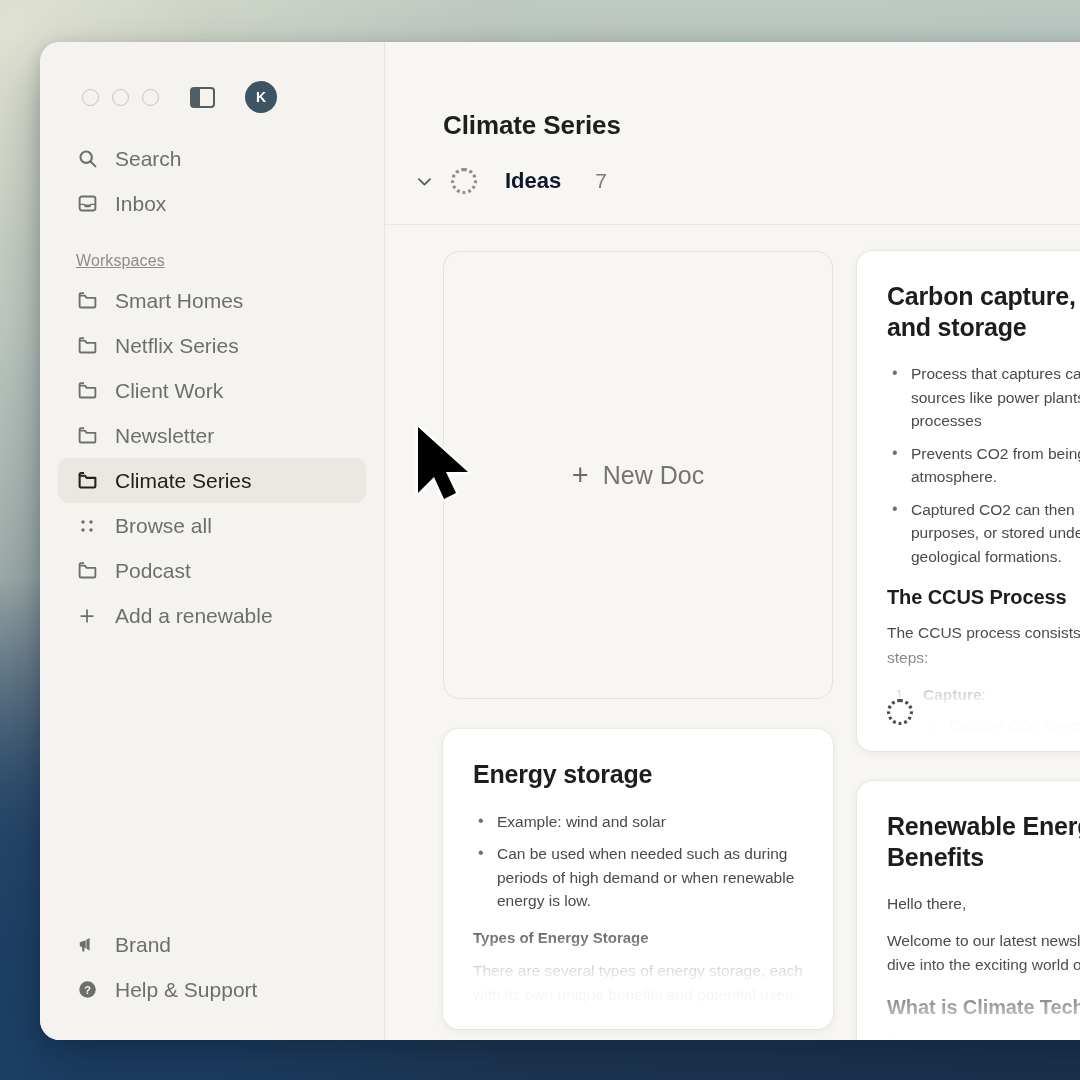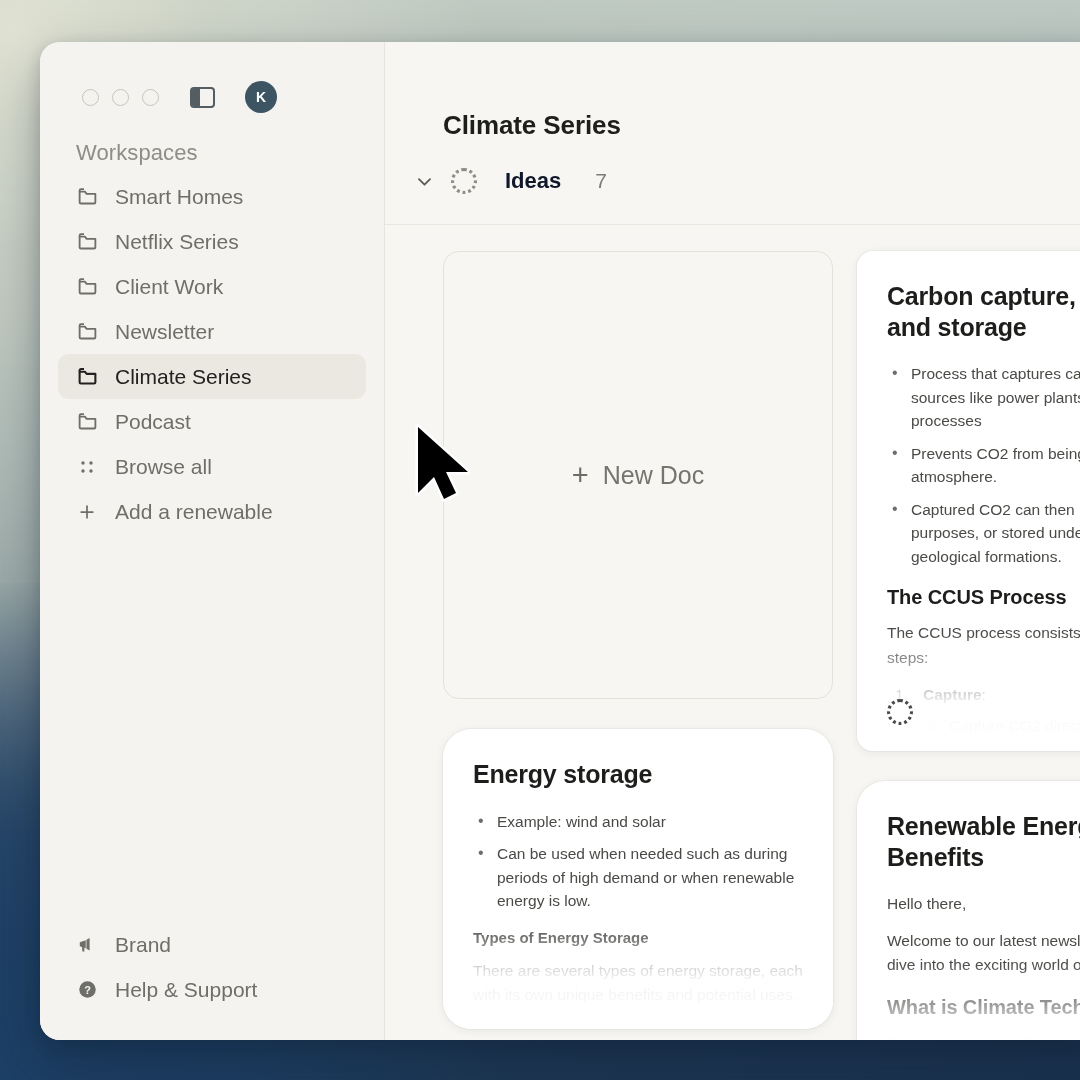--- a/index.html
+++ b/index.html
@@ -135,23 +135,24 @@
   }
   .nav-item .ico {
     width: 22px; height: 22px;
     display: flex; align-items: center; justify-content: center;
     flex: none;
   }
   .nav-item .ico svg { display: block; }
 
   .section-label {
     padding: 26px 36px 8px 36px;
-    font-size: 22px;
+    font-size: 16px;
     color: #8e8d87;
     letter-spacing: 0.1px;
+    text-decoration: underline;
   }
 
   #sidebar-spacer { flex: 1 1 auto; }
 
   #sidebar-footer { padding: 0 18px 28px 18px; }
 
   
   #main {
     flex: 1 1 auto;
     display: flex;
@@ -243,21 +244,21 @@
   .doc-card {
     background: #ffffff;
     border-radius: 16px;
     box-shadow: 0 2px 10px rgba(30,30,25,0.07), 0 0 0 1px rgba(30,30,25,0.035);
     padding: 30px 30px 0 30px;
     overflow: hidden;
     position: relative;
     cursor: pointer;
   }
   .doc-card.tall { height: 500px; }
-  .doc-card.short { height: 300px; border-radius: 28px; }
+  .doc-card.short { height: 300px; }
 
   .doc-card .fade {
     position: absolute;
     left: 0; right: 0; bottom: 0;
     height: 118px;
     background: linear-gradient(to bottom, rgba(255,255,255,0) 0%, rgba(255,255,255,0.92) 58%, #ffffff 100%);
     pointer-events: none;
   }
 
   .doc-title {
@@ -383,20 +384,40 @@
   <aside id="sidebar">
 
     <div id="window-controls">
       <div class="traffic-dot"></div>
       <div class="traffic-dot"></div>
       <div class="traffic-dot"></div>
       <div id="panel-toggle"></div>
       <div id="avatar">K</div>
     </div>
 
+    <div class="nav-section">
+      <div class="nav-item">
+        <span class="ico">
+          <svg width="21" height="21" viewBox="0 0 24 24" fill="none" stroke="#6f6f6a" stroke-width="2.4" stroke-linecap="round">
+            <circle cx="10.5" cy="10.5" r="6.5"></circle>
+              <line x1="15.5" y1="15.5" x2="21" y2="21"></line>
+          </svg>
+        </span>
+        <span>Search</span>
+      </div>
+      <div class="nav-item">
+        <span class="ico">
+          <svg width="21" height="21" viewBox="0 0 24 24" fill="none" stroke="#6f6f6a" stroke-width="2.2" stroke-linejoin="round">
+            <rect x="3" y="4" width="18" height="16" rx="2.5"></rect>
+            <path d="M3 13h5l1.6 2.6h4.8L16 13h5" fill="#6f6f6a" stroke="#6f6f6a" stroke-width="1.6"></path>
+          </svg>
+        </span>
+        <span>Inbox</span>
+      </div>
+    </div>
 
     <div class="section-label">Workspaces</div>
 
     <div class="nav-section" style="padding-top:0">
 
       <div class="nav-item">
         <span class="ico">
           <svg width="21" height="21" viewBox="0 0 24 24" fill="none" stroke="#6f6f6a" stroke-width="2.1" stroke-linejoin="round">
             <path d="M3 6.5h6l2 2.5h10v9.5a1.5 1.5 0 0 1-1.5 1.5H4.5A1.5 1.5 0 0 1 3 18.5z"></path>
             <path d="M3 6.5V5a1.5 1.5 0 0 1 1.5-1.5H8"></path>
@@ -437,42 +458,42 @@
       </div>
 
       <div class="nav-item active">
         <span class="ico">
           <svg width="21" height="21" viewBox="0 0 24 24" fill="none" stroke="#22211f" stroke-width="2.4" stroke-linejoin="round">
             <path d="M3 6.5h6l2 2.5h10v9.5a1.5 1.5 0 0 1-1.5 1.5H4.5A1.5 1.5 0 0 1 3 18.5z"></path>
             <path d="M3 6.5V5a1.5 1.5 0 0 1 1.5-1.5H8"></path>
           </svg>
         </span>
         <span>Climate Series</span>
-      </div>
-
-      <div class="nav-item">
-        <span class="ico">
-          <svg width="21" height="21" viewBox="0 0 24 24" fill="none" stroke="#6f6f6a" stroke-width="2.1" stroke-linejoin="round">
-            <path d="M3 6.5h6l2 2.5h10v9.5a1.5 1.5 0 0 1-1.5 1.5H4.5A1.5 1.5 0 0 1 3 18.5z"></path>
-            <path d="M3 6.5V5a1.5 1.5 0 0 1 1.5-1.5H8"></path>
-          </svg>
-        </span>
-        <span>Podcast</span>
       </div>
 
       <div class="nav-item">
         <span class="ico">
           <svg width="18" height="18" viewBox="0 0 18 18" fill="#6f6f6a">
             <circle cx="5" cy="5" r="1.7"></circle>
               <circle cx="13" cy="5" r="1.7"></circle>
             <circle cx="5" cy="13" r="1.7"></circle>
               <circle cx="13" cy="13" r="1.7"></circle>
           </svg>
         </span>
         <span>Browse all</span>
+      </div>
+
+      <div class="nav-item">
+        <span class="ico">
+          <svg width="21" height="21" viewBox="0 0 24 24" fill="none" stroke="#6f6f6a" stroke-width="2.1" stroke-linejoin="round">
+            <path d="M3 6.5h6l2 2.5h10v9.5a1.5 1.5 0 0 1-1.5 1.5H4.5A1.5 1.5 0 0 1 3 18.5z"></path>
+            <path d="M3 6.5V5a1.5 1.5 0 0 1 1.5-1.5H8"></path>
+          </svg>
+        </span>
+        <span>Podcast</span>
       </div>
 
       <div class="nav-item">
         <span class="ico">
           <svg width="20" height="20" viewBox="0 0 24 24" fill="none" stroke="#6f6f6a" stroke-width="2.1" stroke-linecap="round">
             <line x1="12" y1="5" x2="12" y2="19"></line>
               <line x1="5" y1="12" x2="19" y2="12"></line>
           </svg>
         </span>
         <span>Add a renewable</span>

